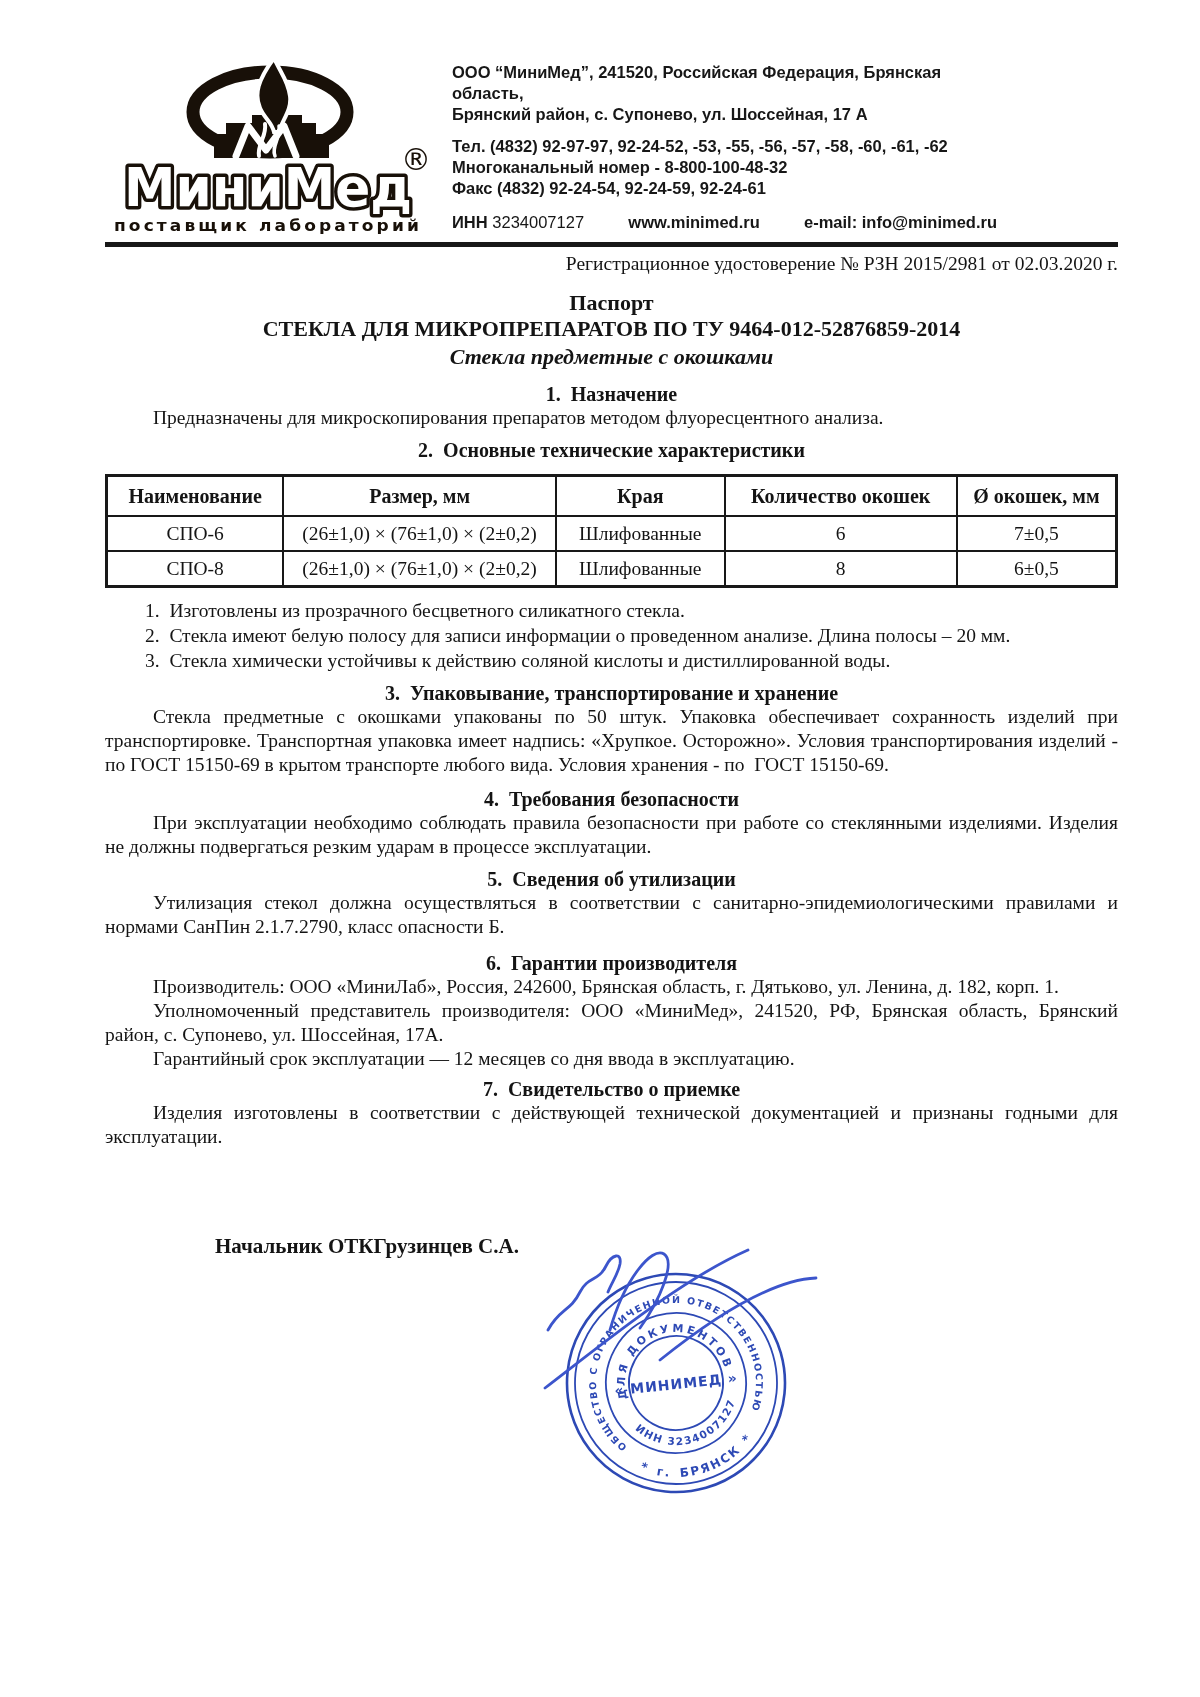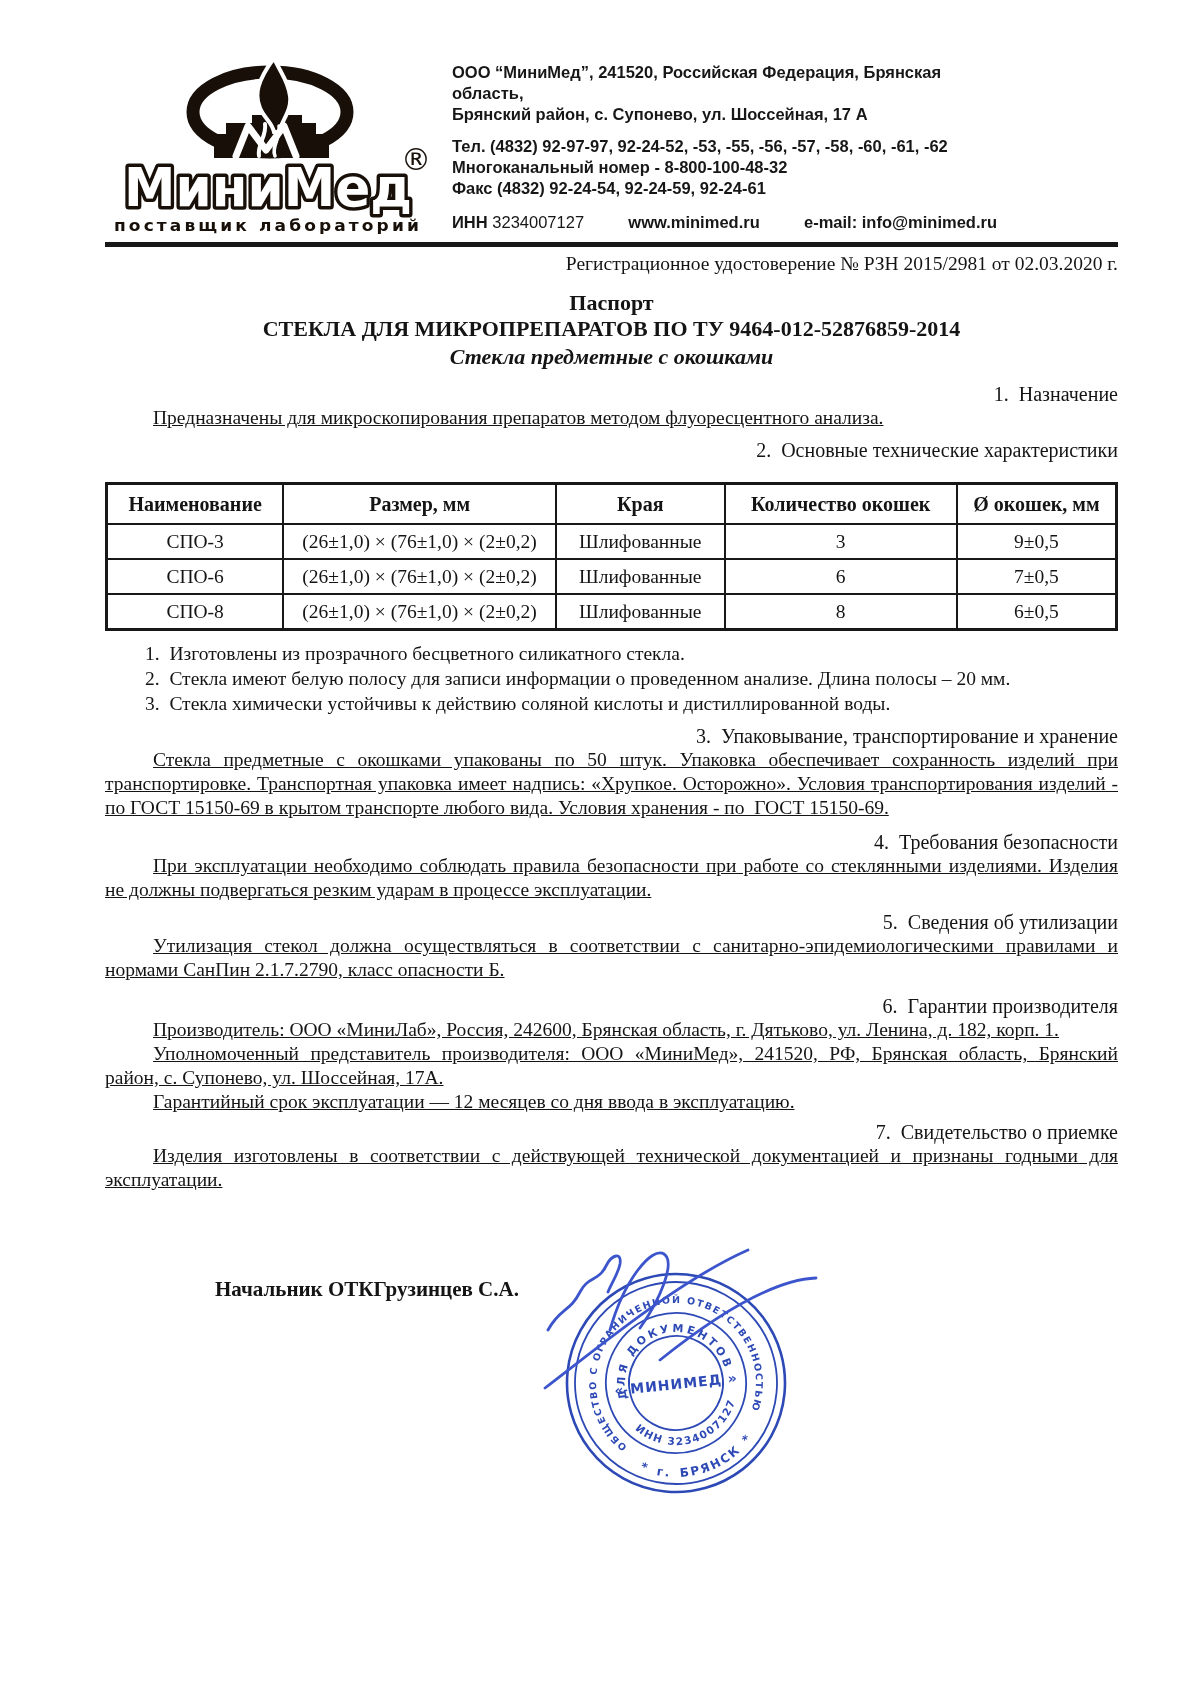--- a/index.html
+++ b/index.html
@@ -12,25 +12,25 @@
            font-size:16.5px;line-height:21px;color:#171717;}
   .c-gap{height:11px;}
   .inn-row{display:flex;justify-content:space-between;margin-top:13px;}
   .inn-val{font-weight:400;}
   .rule{position:absolute;left:105px;top:242px;width:1013px;height:5px;background:#181818;}
   
   .content{position:absolute;left:105px;top:252px;width:1013px;}
   .reg{font-size:19.5px;line-height:24px;text-align:right;}
   .kind,.title{font-size:22px;line-height:26px;font-weight:bold;text-align:center;}
   .subtitle{font-size:22px;line-height:26px;font-weight:bold;font-style:italic;text-align:center;}
-  .h{font-size:20px;line-height:24px;font-weight:normal;text-align:right;}
+  .h{font-size:20px;line-height:24px;font-weight:bold;text-align:center;}
   .body{font-size:19.5px;line-height:24px;text-align:justify;margin:0;}
-  .ind{text-indent:48px;text-decoration:underline;}
+  .ind{text-indent:48px;}
   .note{font-size:19.5px;line-height:25px;padding-left:40px;}
-  .mt2{margin-top:2px}.mt4{margin-top:20px}.mt6{margin-top:6px}.mt8{margin-top:8px}
+  .mt2{margin-top:2px}.mt4{margin-top:12px}.mt6{margin-top:6px}.mt8{margin-top:8px}
   .mt10{margin-top:10px}.mt12{margin-top:12px}.mt14{margin-top:14px}
   .mt26{}.mt84{margin-top:84px}
   
   table.spec{border-collapse:collapse;width:100%;border:3px solid #181818;}
   table.spec th{font-size:20px;font-weight:bold;height:38px;}
   table.spec td{font-size:19.5px;height:33px;}
   table.spec th,table.spec td{border:2px solid #181818;text-align:center;vertical-align:middle;padding:0 4px;}
   .cw0{width:17.5%}.cw1{width:27%}.cw2{width:16.7%}.cw3{width:23%}.cw4{width:15.8%}
   
   .signoff{display:flex;font-size:21px;line-height:26px;
@@ -86,27 +86,20 @@
 
     <div class="h mt8">2.&nbsp; Основные технические характеристики</div>
     <table class="spec mt4">
       <tbody>
           <tr>
         <th class="cw0">Наименование</th>
         <th class="cw1">Размер, мм</th>
         <th class="cw2">Края</th>
         <th class="cw3">Количество окошек</th>
         <th class="cw4">Ø окошек, мм</th>
-      </tr>
-      <tr>
-        <td>СПО-3</td>
-        <td>(26±1,0) × (76±1,0) × (2±0,2)</td>
-        <td>Шлифованные</td>
-        <td>3</td>
-        <td>9±0,5</td>
       </tr>
       <tr>
         <td>СПО-6</td>
         <td>(26±1,0) × (76±1,0) × (2±0,2)</td>
         <td>Шлифованные</td>
         <td>6</td>
         <td>7±0,5</td>
       </tr>
       <tr>
         <td>СПО-8</td>

